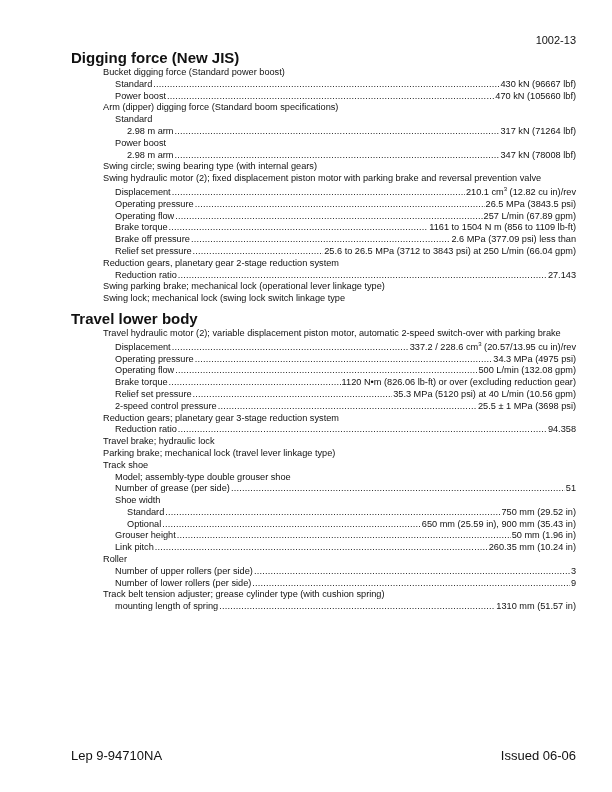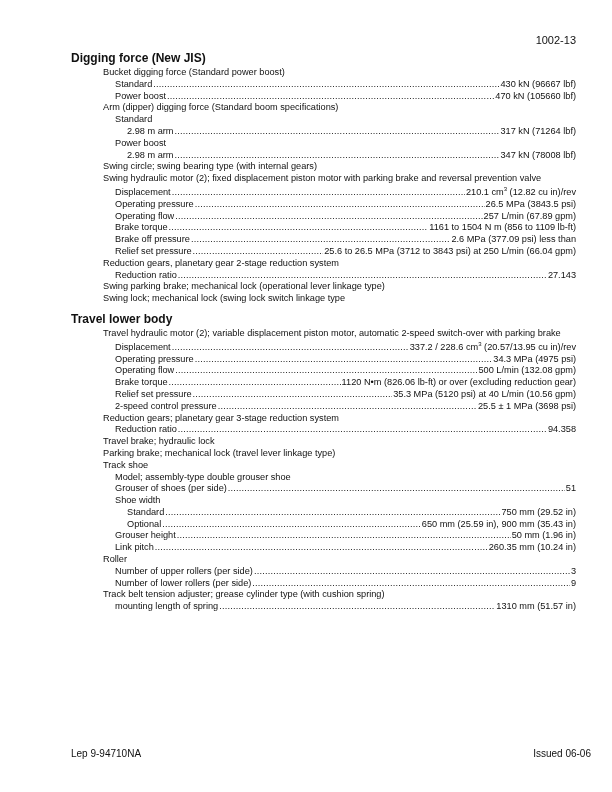--- a/index.html
+++ b/index.html
@@ -1,33 +1,33 @@
 <!DOCTYPE html>
 <html><head>
 <meta charset="utf-8">
 <style>
   html, body { margin: 0; padding: 0; background: #ffffff; }
   body { width: 612px; height: 792px; position: relative; overflow: hidden;
          font-family: "Liberation Sans", sans-serif; color: #111; }
   .page-num { position: absolute; top: 34px; right: 36px; font-size: 11px; }
   .content { position: absolute; left: 71px; top: 49px; width: 505px; }
-  .h { font-size: 12px; font-weight: bold; line-height: 18px; margin: 0; }
+  .h { font-size: 15px; font-weight: bold; line-height: 18px; margin: 0; }
   .h.gap { margin-top: 5px; }
   .row { font-size: 9.2px; line-height: 11.8px; display: flex; white-space: nowrap; margin-left: 32px; }
   .row.l1 { padding-left: 12px; }
   .row.l2 { padding-left: 24px; }
   .row .lbl { flex: 0 0 auto; }
   .row .dots { flex: 1 1 auto; overflow: hidden; margin: 0 1px; position: relative; }
   .row .dots::before { content: "................................................................................................................................................................................................................................................"; letter-spacing: 0.2px; position: absolute; left: 0; }
   .row .val { flex: 0 0 auto; text-align: center; }
   .row.tight { margin-top: 2px; }
   sup { font-size: 6px; line-height: 0; vertical-align: super; }
-  .footer { position: absolute; top: 748px; font-size: 10px; }
+  .footer { position: absolute; top: 748px; font-size: 13px; }
   .footer.left { left: 71px; }
-  .footer.right { right: 21px; text-align: center; }
+  .footer.right { right: 36px; text-align: center; }
 </style>
 </head>
 <body>
 
 <div class="page-num">1002-13</div>
 
 <div class="content">
 
   <h2 class="h">Digging force (New JIS)</h2>
   <div class="row">
@@ -162,21 +162,21 @@
   <div class="row">
       <span class="lbl">Parking brake; mechanical lock (travel lever linkage type)</span>
     </div>
   <div class="row">
       <span class="lbl">Track shoe</span>
     </div>
   <div class="row l1">
       <span class="lbl">Model; assembly-type double grouser shoe</span>
     </div>
   <div class="row l1">
-      <span class="lbl">Grouser of shoes (per side)</span>
+      <span class="lbl">Number of grease (per side)</span>
       <span class="dots"></span>
       <span class="val">51</span>
     </div>
   <div class="row l1">
       <span class="lbl">Shoe width</span>
     </div>
   <div class="row l2">
       <span class="lbl">Standard</span>
       <span class="dots"></span>
       <span class="val">750 mm (29.52 in)</span>

